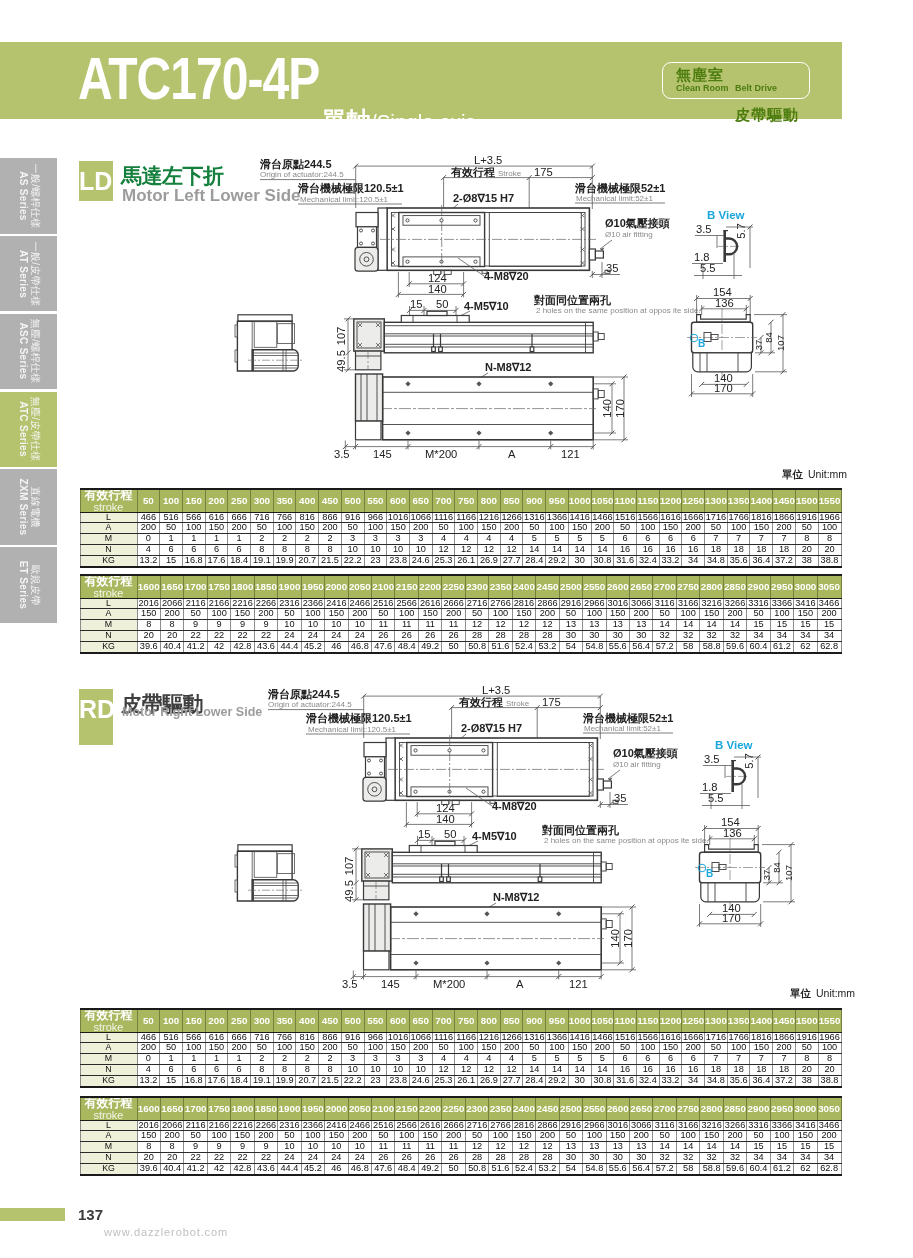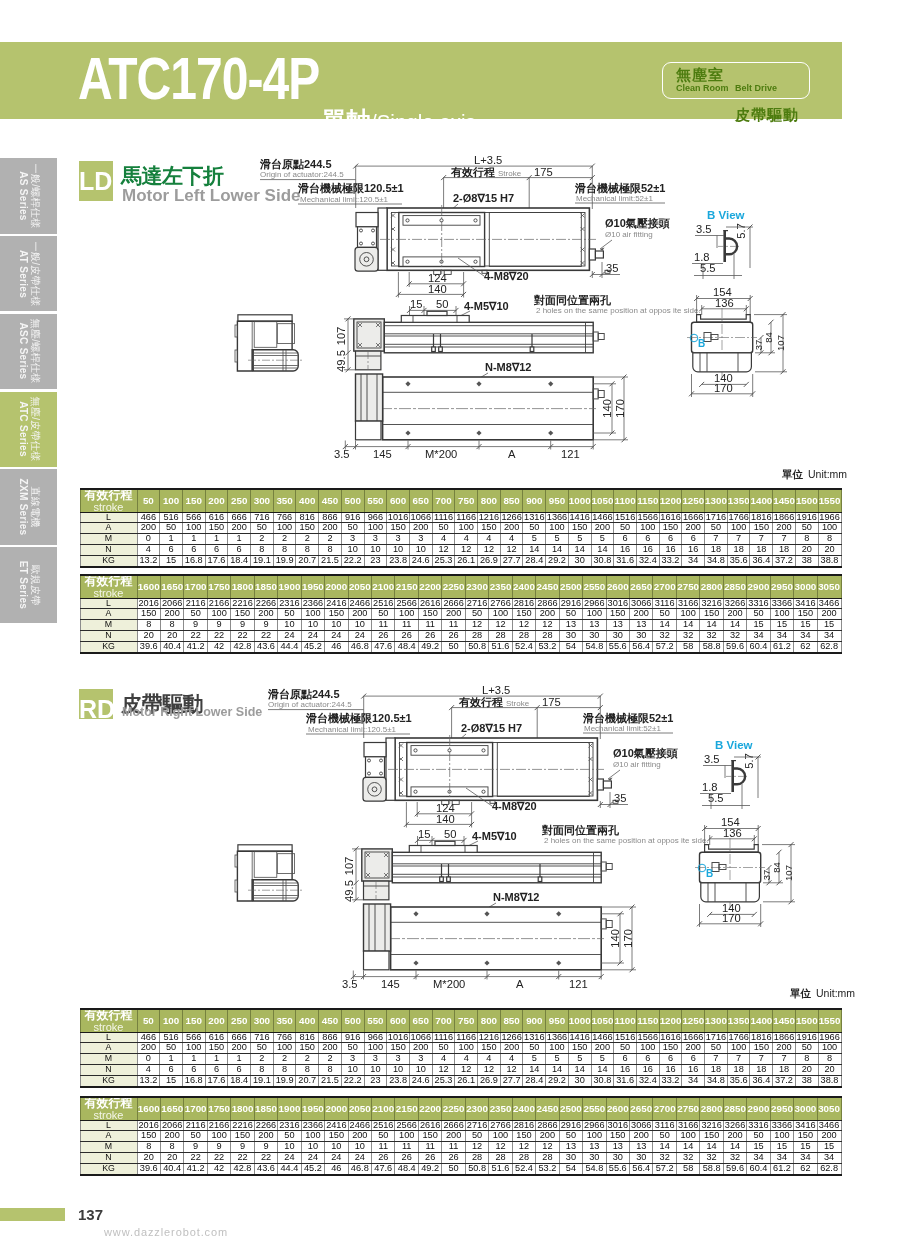--- a/index.html
+++ b/index.html
@@ -954,21 +954,21 @@
 <td>58.8</td>
 <td>59.6</td>
 <td>60.4</td>
 <td>61.2</td>
 <td>62</td>
 <td>62.8</td>
 </tr>
 </tbody>
   </table>
 
-<div class="abs" style="left:79px;top:689px;width:34px;height:30px;background:#b5c36e;color:#fff;font-size:25px;font-weight:bold;text-align:center;line-height:40px;">RD</div>
+<div class="abs" style="left:79px;top:689px;width:34px;height:56px;background:#b5c36e;color:#fff;font-size:25px;font-weight:bold;text-align:center;line-height:40px;">RD</div>
 
 <div class="abs" style="left:121px;top:690px;font-size:21px;font-weight:bold;color:#3f3f3f;letter-spacing:-0.5px;">皮帶驅動</div>
 
 <div class="abs" style="left:122px;top:705px;font-size:12.5px;font-weight:bold;color:#9c9c9c;letter-spacing:0;">Motor Right Lower  Side</div>
 
 <div class="abs" style="left:238px;top:678px;width:660px;height:340px;">
 <svg width="660" height="340" viewBox="0 0 660 340" style="position:absolute;left:0;top:0;overflow:visible">
 <style>text{font-family:"Liberation Sans",sans-serif;fill:#222}.zh{font-weight:bold;font-size:11px}.en{fill:#8a8a8a;font-size:8px}.dm{font-size:11.2px}.cy{fill:#1aa7dc;font-weight:bold}</style>
 
 <g>

